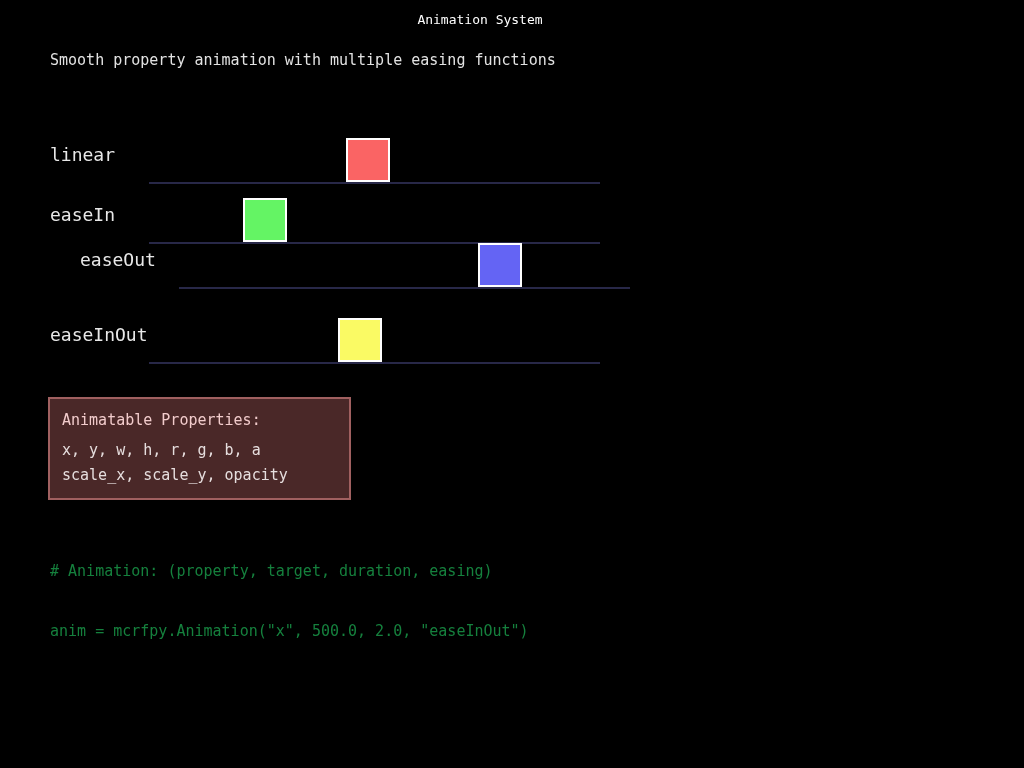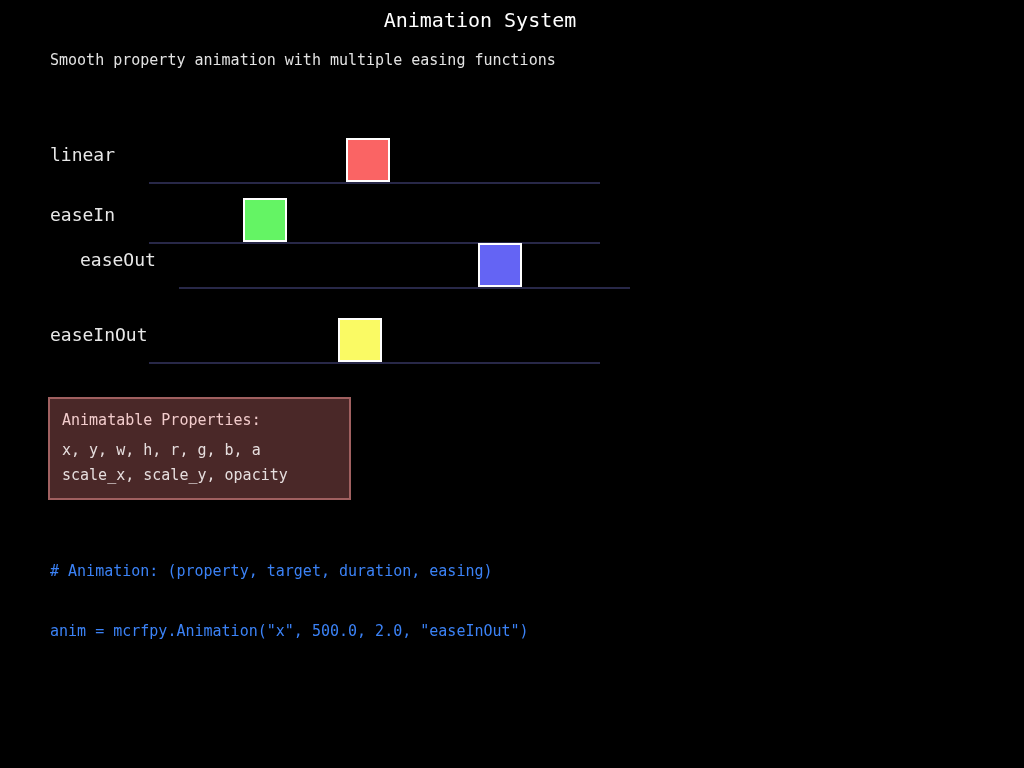--- a/index.html
+++ b/index.html
@@ -16,21 +16,21 @@
     -webkit-font-smoothing: antialiased;
   }
 
   
   #app-title {
     position: absolute;
     top: 11px;
     left: 0;
     width: 960px;
     text-align: center;
-    font-size: 20px;
+    font-size: 13px;
     line-height: 18px;
     color: #ffffff;
     letter-spacing: 0px;
   }
   #app-subtitle {
     position: absolute;
     top: 51px;
     left: 50px;
     font-size: 15px;
     line-height: 18px;
@@ -148,16 +148,16 @@
       <div class="track-box" style="left: 338px; width: 40px; height: 40px; background: rgb(250, 250, 100); border-color: rgb(255, 255, 255);"></div>
     </div>
   </div>
 
 <div id="props-panel" style="background: rgb(74, 40, 40); border-color: rgb(160, 96, 96);">
   <div id="props-title">Animatable Properties:</div>
   <div class="props-line" id="props-line-1">scale_x, scale_y, opacity</div>
   <div class="props-line" id="props-line-0">x, y, w, h, r, g, b, a</div>
 </div>
 
-<div id="code-block" style="color: #3b82f6;">
+<div id="code-block" style="color: #15803d;">
   <span class="code-line"># Animation: (property, target, duration, easing)</span>
   <span class="code-line">anim = mcrfpy.Animation("x", 500.0, 2.0, "easeInOut")</span>
 </div>
 
 </body></html>

